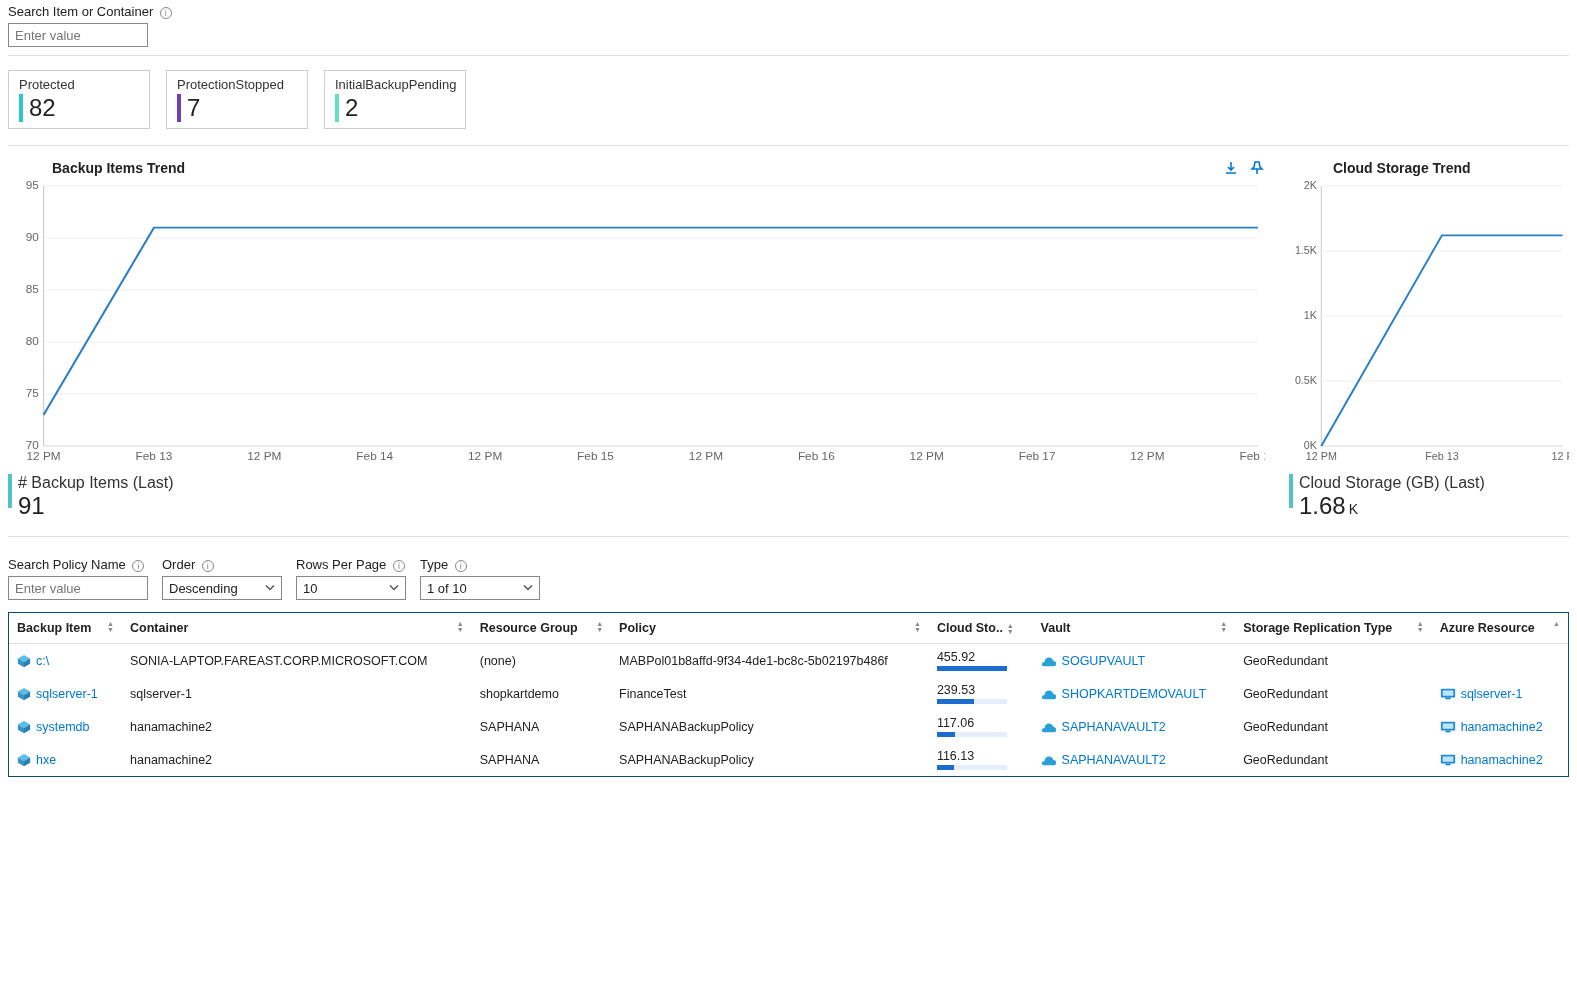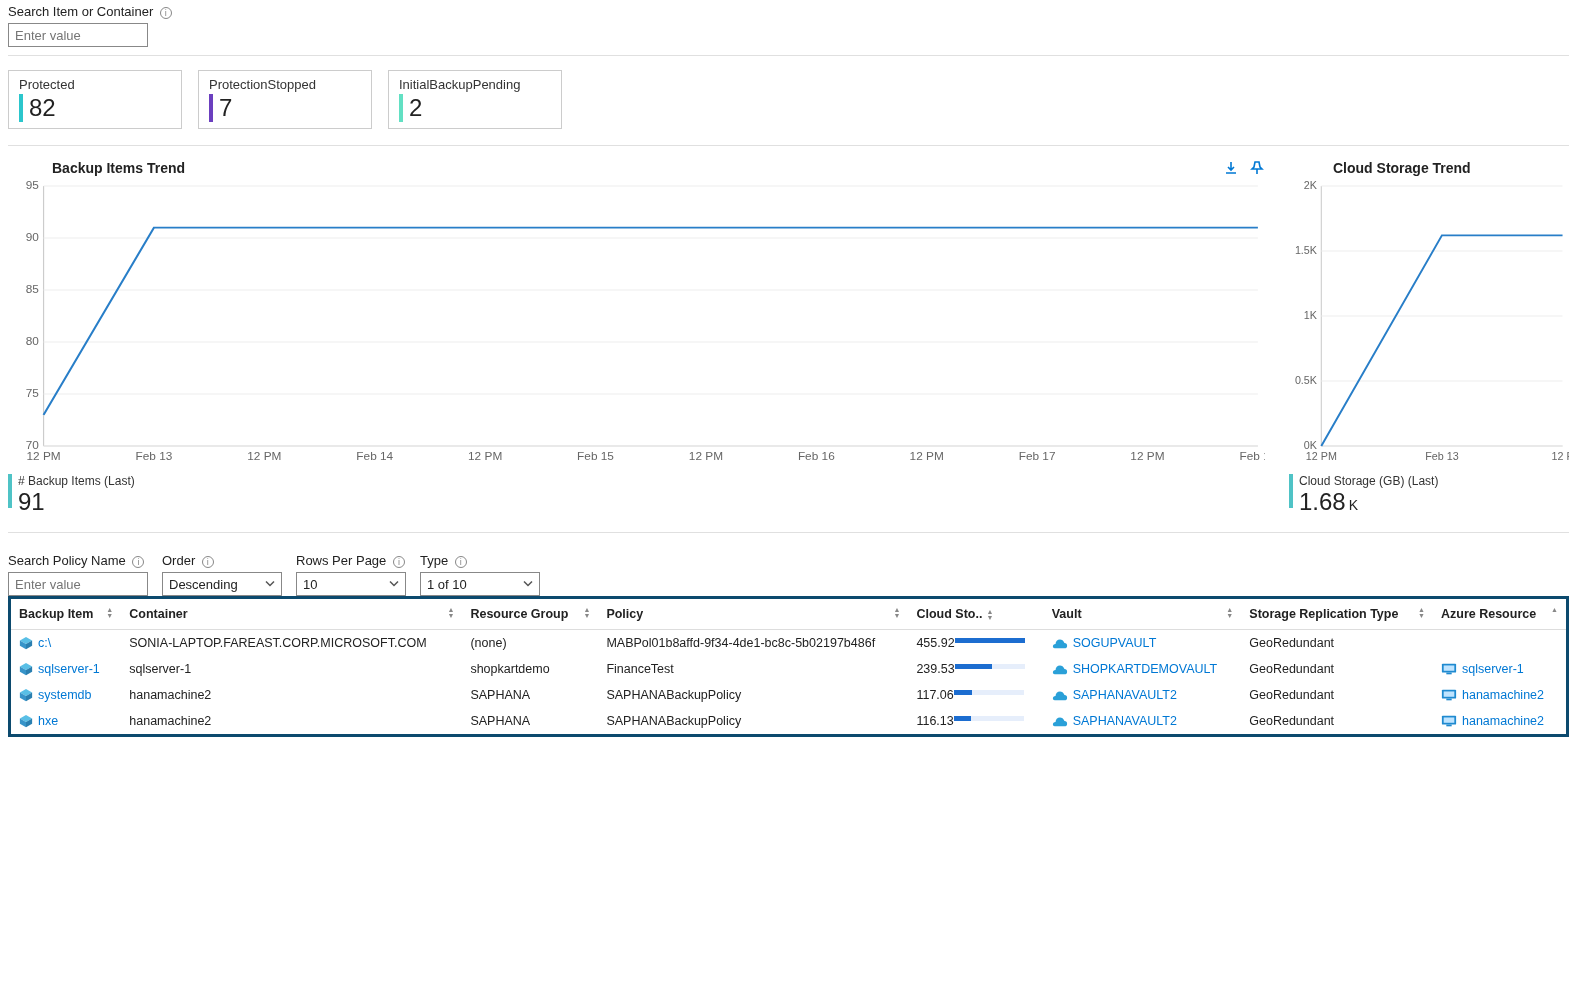--- a/index.html
+++ b/index.html
@@ -2,59 +2,59 @@
 <html><head>
 <meta charset="utf-8">
 <style>
 * { box-sizing: border-box; margin: 0; padding: 0; }
 body { font-family: "Segoe UI", Arial, sans-serif; font-size: 13px; color: #222; background: #fff; padding: 4px 8px; }
 .section { border-top: 1px solid #e0e0e0; padding: 14px 0 8px 0; margin-top: 8px; }
 .lbl { font-size: 13px; color: #222; }
 .info-icon { display:inline-block; width:12px; height:12px; border:1px solid #888; border-radius:50%; font-size:9px; line-height:10px; text-align:center; color:#888; margin-left:3px; vertical-align: middle;}
 .text-input { display:block; margin-top:4px; border:1px solid #888; padding:3px 6px; font-size:13px; width:140px; height:24px; }
 .tiles { display:flex; gap:16px; }
-.tile { border:1px solid #ccc; padding:6px 10px 6px 10px; width:174px; }
+.tile { border:1px solid #ccc; padding:6px 10px 6px 10px; width:142px; }
 .tile .tlabel { font-size:13px; color:#333; margin-bottom:2px; }
 .tile .tval-wrap { display:flex; align-items:center; }
 .tile .tbar { width:4px; height:28px; margin-right:6px; }
 .tile .tval { font-size:24px; }
 .charts-row { display:flex; gap:24px; }
 .chart-block { flex: 1; min-width:0; }
 .chart-title-row { display:flex; align-items:center; justify-content:space-between; }
 .chart-title { font-weight:600; font-size:14px;padding-left:44px; }
 .chart-actions { display:flex; gap:10px; color:#0078d4; }
 .icon-svg { width:16px; height:16px; stroke:#0078d4; fill:none; stroke-width:1.6; cursor:pointer; }
 .chart-outer { position:relative; margin-top:4px; }
 .chart-svg { width:100%; height:290px; display:block; }
 .axis-line { stroke:#ccc; stroke-width:1; }
 .grid-line { stroke:#eee; stroke-width:1; }
 .data-line { stroke:#287ec8; stroke-width:1.8; fill:none; }
 .ytick, .xtick { font-size:10px; fill:#666; }
 .footer-metric { display:flex; align-items:flex-start; margin-top:4px; }
 .footer-bar { width:4px; height:34px; background:#4fc3c6; margin-right:6px;}
-.footer-txt .fm-lbl { font-size:12px; color:#333; }
+.footer-txt .fm-lbl { font-size:16px; color:#333; }
 .footer-txt .fm-val { font-size:24px; }
 .footer-txt .fm-val .unit { font-size:14px; margin-left:3px; }
 .controls-row { display:flex; gap:14px; margin-top:6px; flex-wrap:wrap;}
 .ctrl { display:flex; flex-direction:column; }
 .ctrl label { font-size:13px; color:#222; }
 .sel { margin-top:4px; border:1px solid #888; padding:3px 22px 3px 6px; font-size:13px; height:24px; background:#fff; position:relative; display:flex; align-items:center; min-width:130px; cursor:pointer;}
 .sel .caret { position:absolute; right:6px; top:50%; transform:translateY(-50%); pointer-events:none; }
 .sel .caret svg{ width:10px; height:10px; stroke:#555; fill:none; stroke-width:1.5;}
-.tbl-wrap { border:3px solid #0c4a6e; overflow:hidden;}
+.tbl-wrap { border:1px solid #0c4a6e; margin-top:12px; overflow:hidden;}
 table { width:100%; border-collapse:collapse; font-size:12.5px; }
 th { text-align:left; font-weight:600; padding:8px 8px; border-bottom:1px solid #ddd; white-space:nowrap;}
 td { padding:6px 8px; vertical-align:middle; white-space:nowrap;}
 .sort-arrows { display:inline-flex; flex-direction:column; font-size:7px; line-height:6px; color:#888; vertical-align:middle; margin-left:4px;}
 .th-right .sort-arrows { float:right; }
 .link { color:#0078d4; cursor:pointer; }
 .cell-with-icon { display:flex; align-items:center; gap:5px;}
 .blue-cube { width:14px; height:14px; }
 .vault-icon, .vm-icon { width:16px; height:14px; }
-.storage-cell { display:flex; flex-direction:row; min-width:70px;}
+.storage-cell { display:flex; flex-direction:column; min-width:70px;}
 .storage-bar-bg { height:5px; background:#e6eefb; margin-top:2px; width:70px;}
 .storage-bar-fill { height:5px; background:#1c6dd0; }
 </style>
 </head>
 <body>
 
 <div>
   <span class="lbl">Search Item or Container</span>
   <span class="info-icon">i</span>
   <input class="text-input" placeholder="Enter value" style="">

